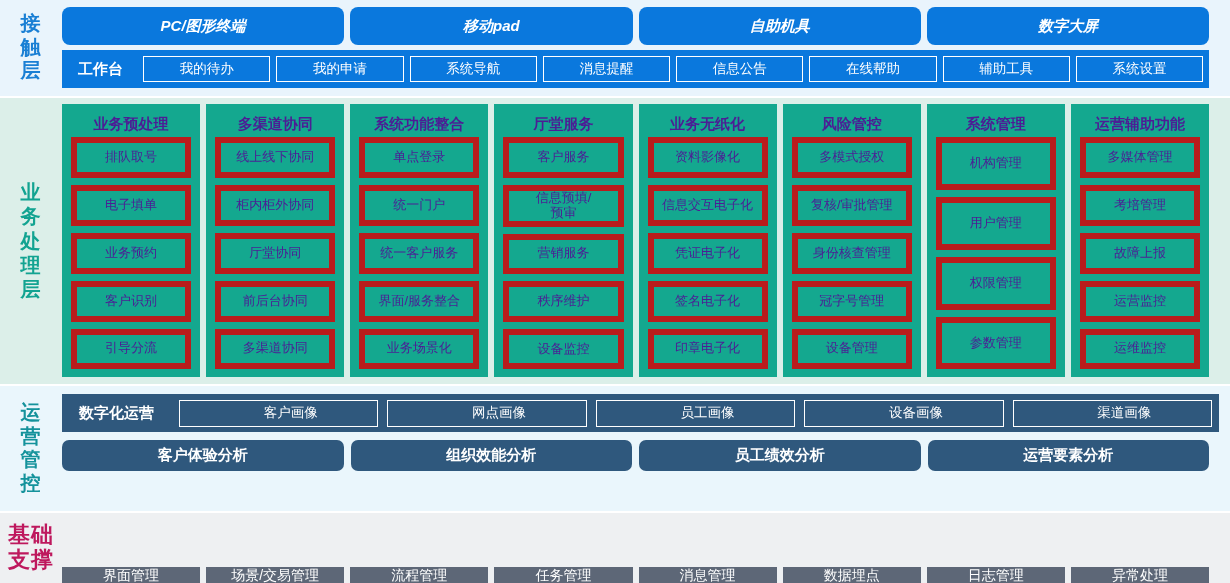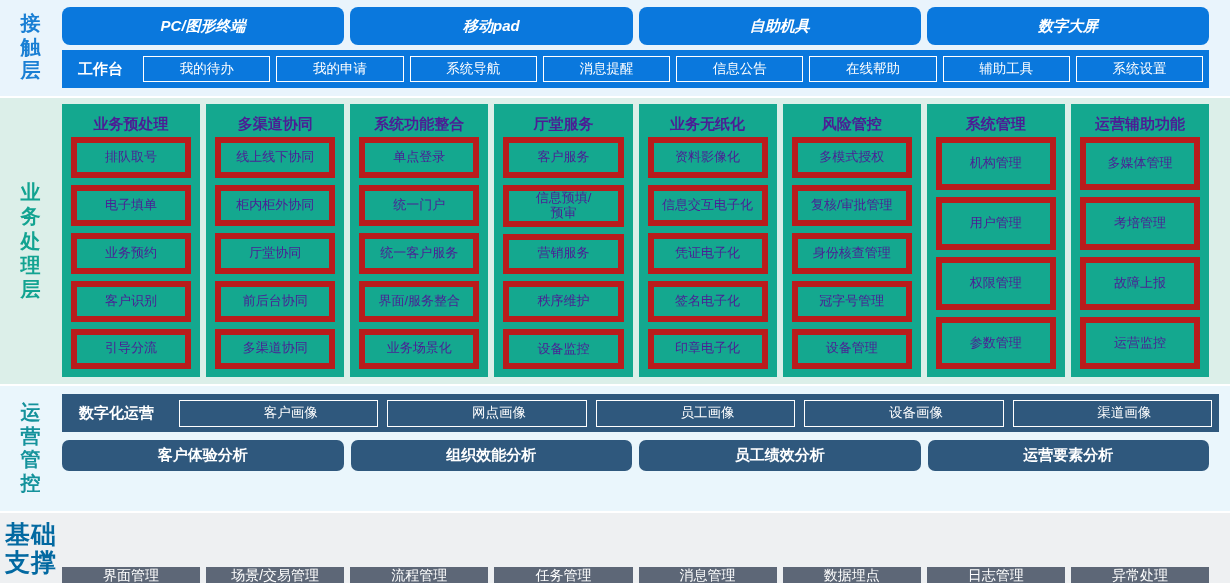--- a/index.html
+++ b/index.html
@@ -115,21 +115,21 @@
   .ops-row2 .ops-card {
     flex: 1 1 0;
     background: #2f587d;
     border-radius: 7px;
     color: #fff; font-size: 15px; font-weight: bold;
     display: flex; align-items: center; justify-content: center;
   }
 
   
   #band-base { height: 70px; background: #eef0f2; padding: 10px 0 11px 0; }
-  #band-base .band-label { color: #0369a1; font-size: 25px; line-height: 1.12; }
+  #band-base .band-label { color: #be185d; font-size: 22px; line-height: 1.12; }
   .base-row { display: flex; gap: 6px; margin-right: 21px; height: 100%; margin-top: 44px; }
   .base-row .base-card {
     flex: 1 1 0;
     background: #5d6777;
     color: #ffffff;
     font-size: 14px;
     display: flex; align-items: center; justify-content: center;
     white-space: nowrap;
   }
   .sep { height: 2px; background: #ffffff; width: 1230px; flex: 0 0 auto; }
@@ -259,20 +259,21 @@
           </div>
         </div>
 
         <div class="biz-col">
           <div class="biz-col-title">运营辅助功能</div>
           <div class="biz-items">
             <div class="biz-item">多媒体管理</div>
             <div class="biz-item">考培管理</div>
             <div class="biz-item">故障上报</div>
             <div class="biz-item">运营监控</div>
+            <div class="biz-item">运维监控</div>
           </div>
         </div>
 
       </div>
     </div>
   </section>
   <div class="sep"></div>
 
   <section class="band" id="band-ops">
     <div class="band-label">

